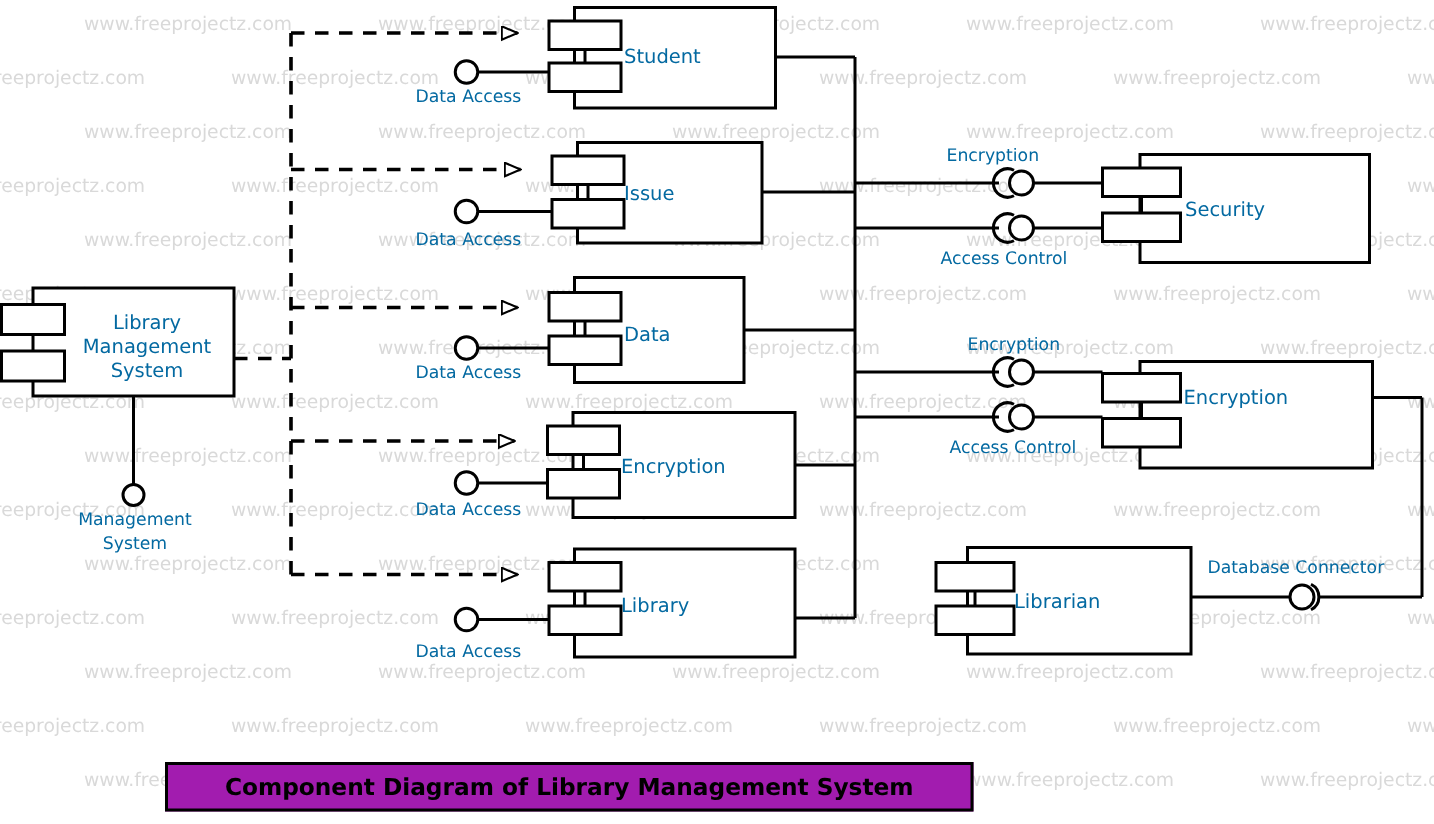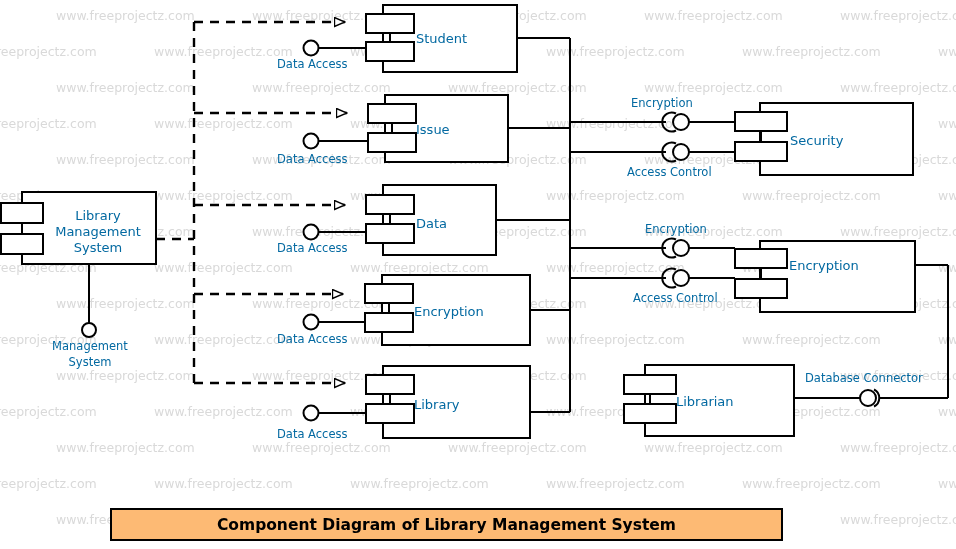--- a/index.html
+++ b/index.html
@@ -43,25 +43,25 @@
     white-space: nowrap;
     text-align: center;
   }
   .comp-name { font-size: 13px; }
   .iface-name { font-size: 11.5px; }
   .multiline { line-height: 16px; }
   #title-bar {
     position: absolute;
     left: 110px;
     top: 508px;
-    width: 673px;
+    width: 539px;
     height: 33px;
     border: 2px solid #000000;
     box-sizing: border-box;
-    background: #fdba74;
+    background: #a21caf;
     z-index: 20;
     display: flex;
     align-items: center;
     justify-content: center;
   }
   #title-bar span {
     font-family: "DejaVu Sans", "Liberation Sans", sans-serif;
     font-weight: bold;
     font-size: 15.5px;
     color: #000000;

